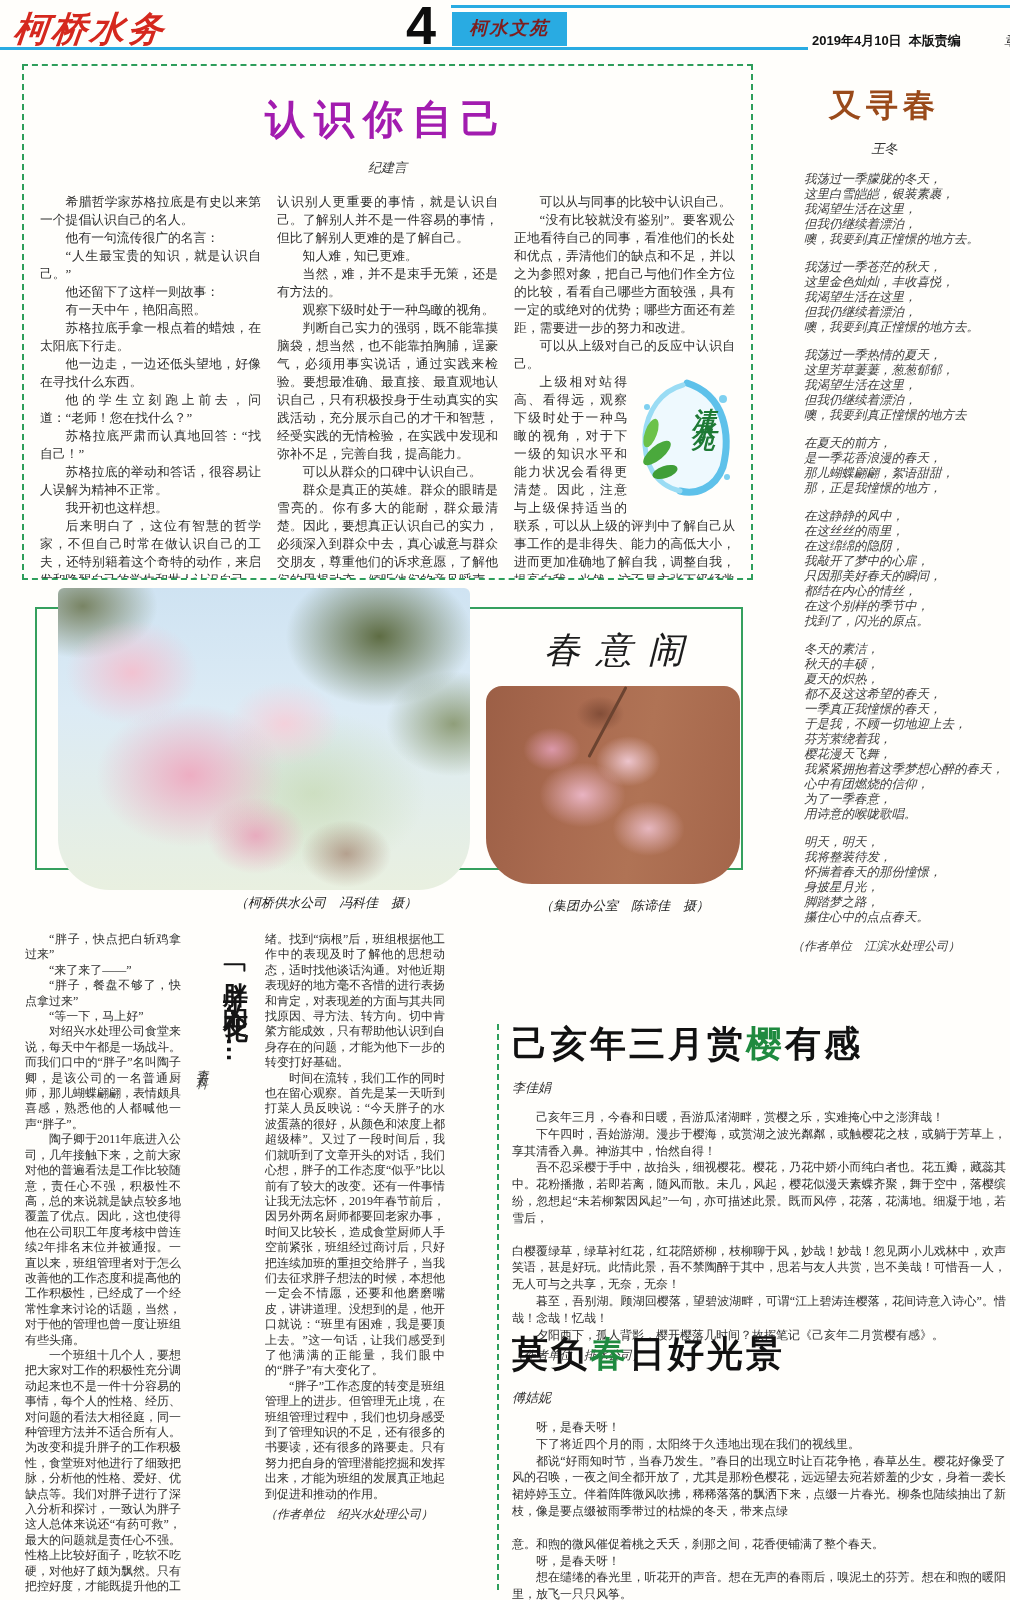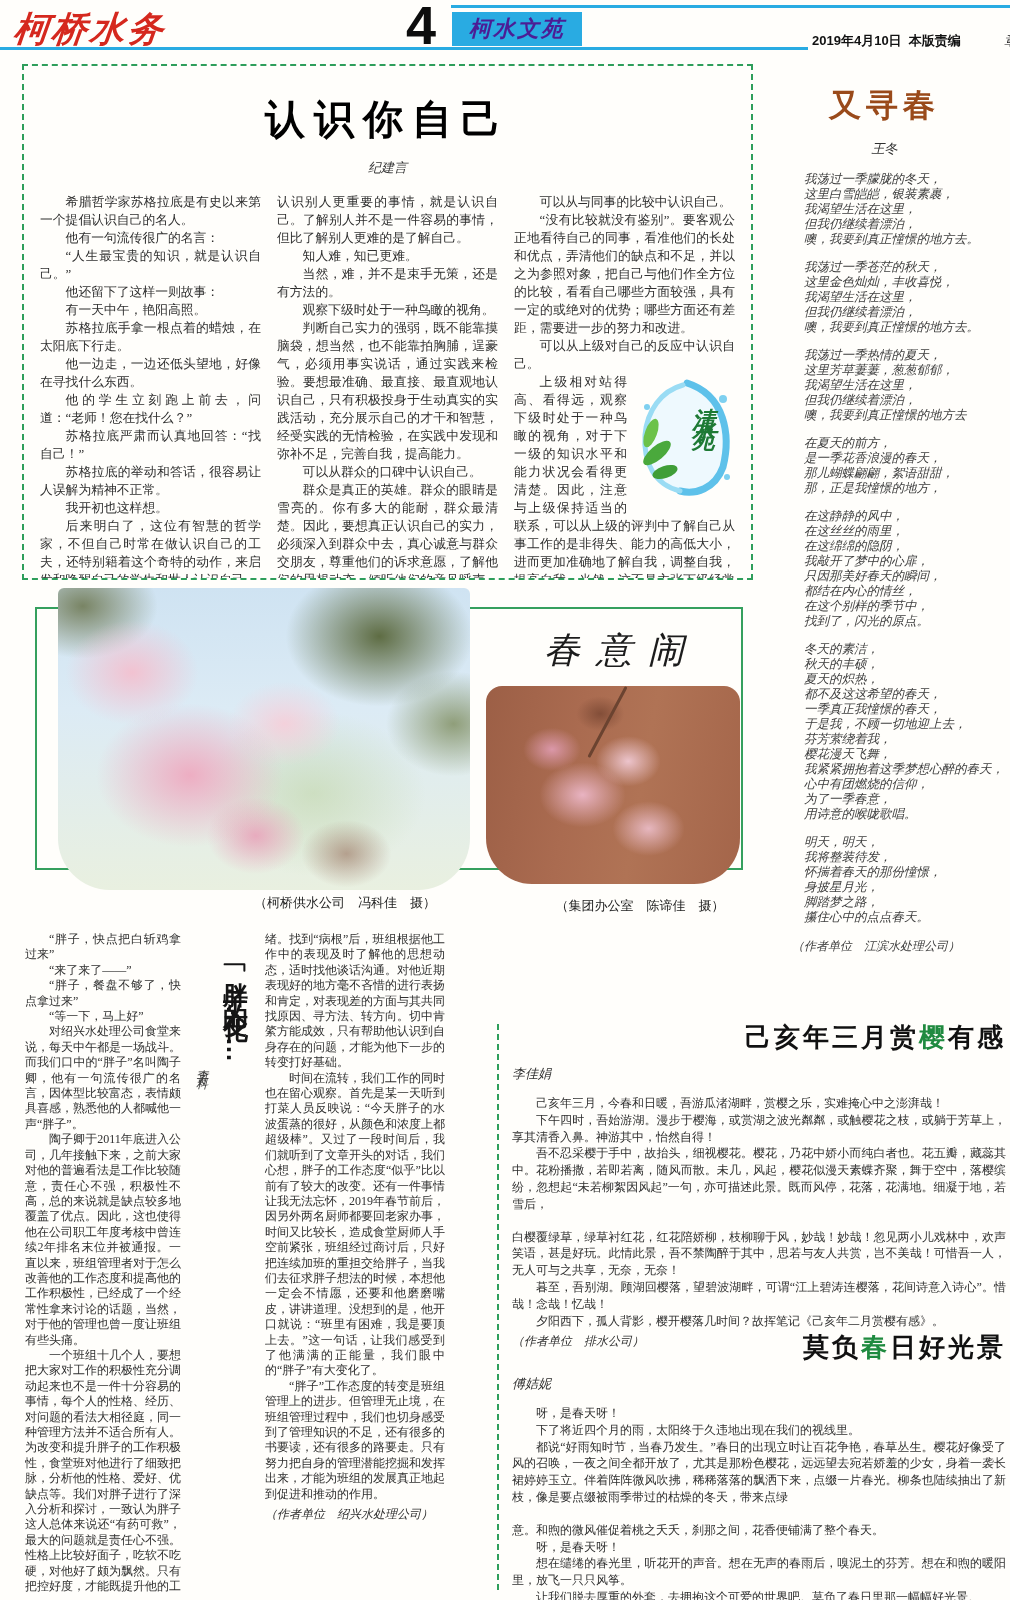--- a/index.html
+++ b/index.html
@@ -9,34 +9,34 @@
     background:#fffefb; overflow:hidden;
     font-family:"Liberation Serif","DejaVu Serif",serif; color:#2f2f2f;
   }
   .kai { font-style:italic; font-family:"Liberation Serif","DejaVu Serif",serif; }
 
   
   .masthead { position:absolute; left:14px; top:6px; font-size:35px; font-weight:bold;
     font-style:italic; color:#d5281e; letter-spacing:3px; transform:skewX(-6deg); }
   .pagenum { position:absolute; left:406px; top:-6px; font-size:54px; font-weight:900;
     font-family:"Liberation Sans",sans-serif; color:#0d0d0d; }
-  .section-badge { position:absolute; left:452px; top:12px; width:130px; height:34px;
-    background:#29abe2; color:#4c1d95; font-size:22px; font-weight:bold; font-style:italic;
+  .section-badge { position:absolute; left:452px; top:12px; width:115px; height:34px;
+    background:#29abe2; color:#7f1d1d; font-size:18px; font-weight:bold; font-style:italic;
     text-align:center; line-height:33px; letter-spacing:2px; }
   .line-top { position:absolute; left:451px; top:5px; width:559px; height:3px; background:#29abe2; }
   .line-bottom { position:absolute; left:0; top:47px; width:808px; height:3px; background:#29abe2; }
   .dateline { position:absolute; left:812px; top:32px; width:195px; font-size:13px; font-weight:bold;
     font-family:"Liberation Sans",sans-serif; color:#111; white-space:nowrap; }
   .dateline .ed-name { font-family:"Liberation Serif",serif; font-style:italic; font-weight:normal;margin-left:36px; }
 
   
   .main-box { position:absolute; left:22px; top:64px; width:731px; height:516px;
     border:2px dashed #2e9e5b; overflow:hidden; }
   .main-title { margin-top:26px; text-align:center; font-size:40px; font-weight:bold;
-    letter-spacing:9px; color:#000000; font-family:"Liberation Sans",sans-serif; }
+    letter-spacing:9px; color:#a21caf; font-family:"Liberation Sans",sans-serif; }
   .main-author { text-align:center; font-size:13px; margin-top:12px; color:#333; }
   .main-cols { display:flex; gap:16px; padding:16px 16px 0; }
   .main-cols .col { flex:1 1 0; }
   .col p { font-size:12.8px; line-height:18px; text-align:justify; text-indent:2em;
     margin:0; color:#2f2f2f; }
   .col p.noind { text-indent:0; }
 
   
   .badge-wrap { float:right; width:102px; height:124px; margin:2px 0 2px 6px;
     position:relative; background:#fffefb; }
@@ -74,21 +74,21 @@
       radial-gradient(60px 45px at 38% 55%, rgba(236,183,200,.95), rgba(236,183,200,0) 72%),
       radial-gradient(45px 35px at 56% 38%, rgba(243,205,217,.9), rgba(243,205,217,0) 72%),
       radial-gradient(40px 30px at 26% 32%, rgba(228,160,185,.85), rgba(228,160,185,0) 72%),
       radial-gradient(50px 38px at 64% 72%, rgba(240,195,210,.85), rgba(240,195,210,0) 72%),
       radial-gradient(30px 22px at 45% 14%, rgba(120,70,50,.8), rgba(120,70,50,0) 80%),
       linear-gradient(100deg,#9c5f46 0%,#aa6b50 35%,#b07355 60%,#a4654a 100%); }
   .branch { position:absolute; left:120px; top:-4px; width:3px; height:80px;
     background:#6b4330; transform:rotate(28deg); border-radius:2px; }
   .photo-title { position:absolute; left:512px; top:626px; width:220px; text-align:center;
     font-size:36px; font-style:italic; letter-spacing:16px; color:#1c1c1c; }
-  .caption { position:absolute; font-size:13px; color:#222; text-align:center; }
+  .caption { position:absolute; font-size:13px; font-style:italic; color:#222; }
   .caption.left { left:235px; top:894px; width:220px; }
   .caption.right { left:540px; top:897px; width:200px; }
 
   
   .fatty { position:absolute; left:25px; top:932px; width:420px; height:662px;
     display:flex; gap:10px; overflow:hidden; }
   .fatty .fcol { font-size:12px; }
   .fatty .fcol p { font-size:12px; line-height:15.4px; text-align:justify; text-indent:2em; margin:0; }
   .fatty .fcol p.noind { text-indent:0; }
   .fcol1 { width:156px; flex:none; }
@@ -101,21 +101,21 @@
     font-size:12px; font-style:italic; letter-spacing:4px; color:#333; }
   .attr { text-align:center; font-style:italic; font-size:12px; margin-top:6px !important;
     text-indent:0 !important;font-family:Liberation Mono, monospace; }
 
   
   .divider-v { position:absolute; left:497px; top:1024px; height:566px; width:0;
     border-left:2px dashed #2e9e5b; }
   .br-article { position:absolute; left:512px; width:494px; }
   .sakura { top:1020px; }
   .spring { top:1330px; }
-  .br-title { text-align:right; font-size:26px; font-weight:bold; letter-spacing:3px;
+  .br-title { text-align:left; font-size:36px; font-weight:bold; letter-spacing:3px;
     color:#111; font-family:"Liberation Sans",sans-serif; }
   .br-title .green-char { color:#1f8a3f; }
   .br-author { font-size:13px; font-style:italic; margin:10px 0 12px; }
   .br-cols { display:flex; gap:16px;flex-direction:column; }
   .br-cols .col { flex:1 1 0; }
   .br-cols .col p { font-size:12px; line-height:16.8px; }
   .attr-right { text-align:right; font-style:italic; font-size:12px; margin-top:4px !important;
     text-indent:0 !important; padding-right:6px; }
 </style>
 </head>
@@ -245,21 +245,21 @@
   </div>
   <div class="caption left">（柯桥供水公司　冯科佳　摄）</div>
   <div class="caption right">（集团办公室　陈谛佳　摄）</div>
 
   <div class="fatty">
     <div class="fcol fcol1">
       <p>“胖子，快点把白斩鸡拿过来”</p>
       <p>“来了来了——”</p>
       <p>“胖子，餐盘不够了，快点拿过来”</p>
       <p>“等一下，马上好”</p>
-      <p>对绍兴水处理公司食堂来说，每天中午都是一场战斗。而我们口中的“胖子”名叫陶子卿，他有一句流传很广的名言，因体型比较富态，表情颇具喜感，熟悉他的人都喊他一声“胖子”。</p>
+      <p>对绍兴水处理公司食堂来说，每天中午都是一场战斗。而我们口中的“胖子”名叫陶子卿，是该公司的一名普通厨师，那儿蝴蝶翩翩，表情颇具喜感，熟悉他的人都喊他一声“胖子”。</p>
       <p>陶子卿于2011年底进入公司，几年接触下来，之前大家对他的普遍看法是工作比较随意，责任心不强，积极性不高，总的来说就是缺点较多地覆盖了优点。因此，这也使得他在公司职工年度考核中曾连续2年排名末位并被通报。一直以来，班组管理者对于怎么改善他的工作态度和提高他的工作积极性，已经成了一个经常性拿来讨论的话题，当然，对于他的管理也曾一度让班组有些头痛。</p>
       <p>一个班组十几个人，要想把大家对工作的积极性充分调动起来也不是一件十分容易的事情，每个人的性格、经历、对问题的看法大相径庭，同一种管理方法并不适合所有人。为改变和提升胖子的工作积极性，食堂班对他进行了细致把脉，分析他的性格、爱好、优缺点等。我们对胖子进行了深入分析和探讨，一致认为胖子这人总体来说还“有药可救”，最大的问题就是责任心不强。性格上比较好面子，吃软不吃硬，对他好了颇为飘然。只有把控好度，才能既提升他的工作积极性又不会让他产生自满情</p>
     </div>
     <div class="vstrip">
       <div class="vtitle">「胖子」的变化……</div>
       <div class="vauthor">李哥科</div>
     </div>
     <div class="fcol fcol2">
       <p class="noind">绪。找到“病根”后，班组根据他工作中的表现及时了解他的思想动态，适时找他谈话沟通。对他近期表现好的地方毫不吝惜的进行表扬和肯定，对表现差的方面与其共同找原因、寻方法、转方向。切中肯綮方能成效，只有帮助他认识到自身存在的问题，才能为他下一步的转变打好基础。</p>
       <p>时间在流转，我们工作的同时也在留心观察。首先是某一天听到打菜人员反映说：“今天胖子的水波蛋蒸的很好，从颜色和浓度上都超级棒”。又过了一段时间后，我们就听到了文章开头的对话，我们心想，胖子的工作态度“似乎”比以前有了较大的改变。还有一件事情让我无法忘怀，2019年春节前后，因另外两名厨师都要回老家办事，时间又比较长，造成食堂厨师人手空前紧张，班组经过商讨后，只好把连续加班的重担交给胖子，当我们去征求胖子想法的时候，本想他一定会不情愿，还要和他磨磨嘴皮，讲讲道理。没想到的是，他开口就说：“班里有困难，我是要顶上去。”这一句话，让我们感受到了他满满的正能量，我们眼中的“胖子”有大变化了。</p>

